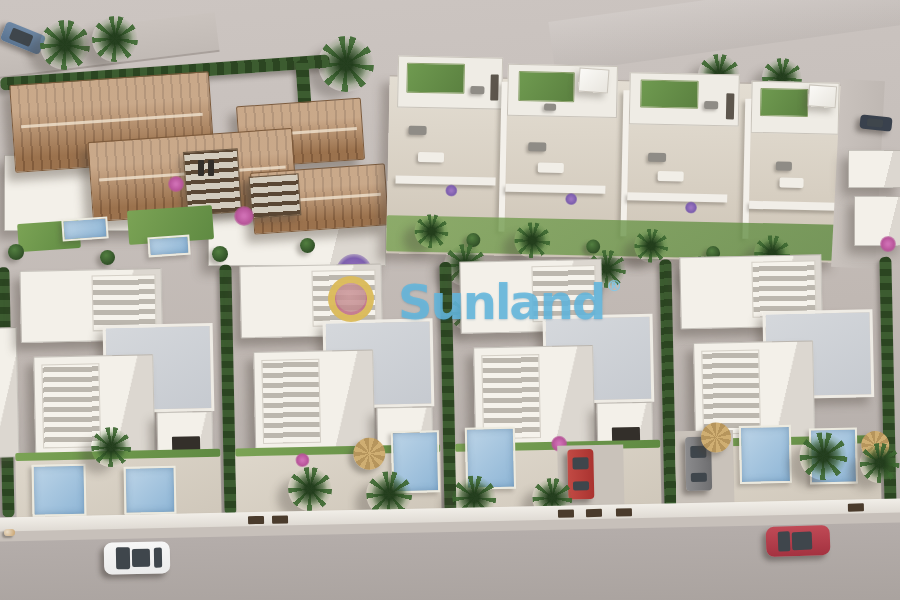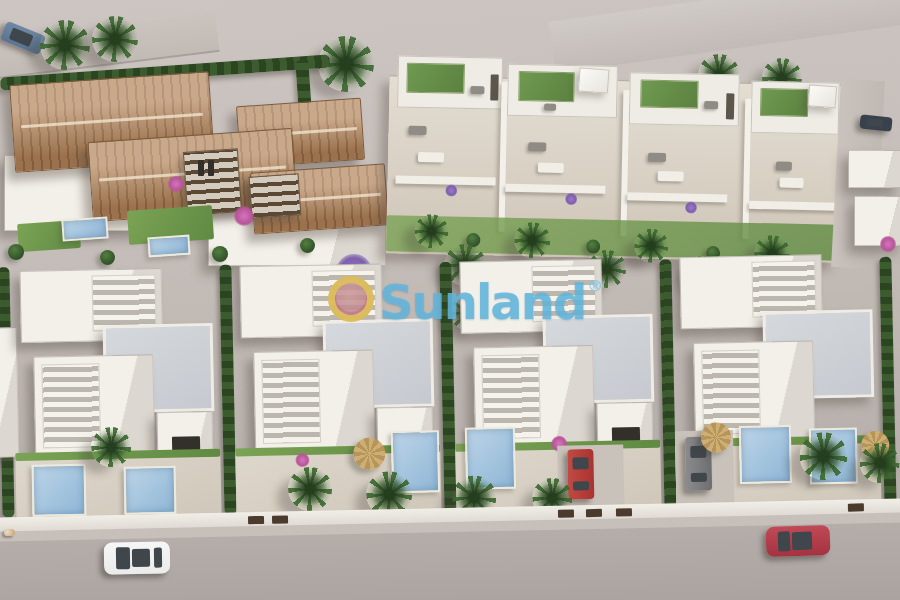--- a/index.html
+++ b/index.html
@@ -54,21 +54,21 @@
   .furn{position:absolute;background:#8f8c86;border-radius:2px;box-shadow:-2px 2px 3px rgba(60,54,48,.3);}
   .tbl{position:absolute;background:#f1eee7;border-radius:2px;box-shadow:-2px 2px 3px rgba(60,54,48,.3);}
   .gate{position:absolute;top:4px;height:8px;background:var(--gate);border-radius:1px;}
 
   
   .wm{position:absolute;left:328px;top:266px;display:flex;align-items:flex-start;z-index:60;}
   .wm-logo{width:46px;height:46px;margin-top:10px;border-radius:50%;
     border:7px solid rgba(226,198,78,.78);
     background:radial-gradient(circle at 45% 40%,rgba(205,152,155,.88),rgba(182,126,131,.82));
     box-shadow:inset 0 -2px 0 1px rgba(194,64,126,.30);}
-  .wm-text{margin-left:5px;margin-top:12px;font-weight:bold;font-size:48px;line-height:1;
+  .wm-text{margin-left:24px;margin-top:12px;font-weight:bold;font-size:48px;line-height:1;
     letter-spacing:-2px;color:rgba(98,182,221,.85);text-shadow:0 1px 2px rgba(40,100,140,.25);}
   .wm-reg{margin-top:10px;margin-left:2px;font-weight:bold;font-size:16px;color:rgba(130,200,233,.85);}
 </style>
 </head>
 <body>
 
 <div class="stage">
 
   <div class="abs" style="left:550px;top:-6px;width:400px;height:52px;transform:rotate(-8deg);background:linear-gradient(180deg,rgba(255,255,255,.12),rgba(0,0,0,.04));"></div>
 

